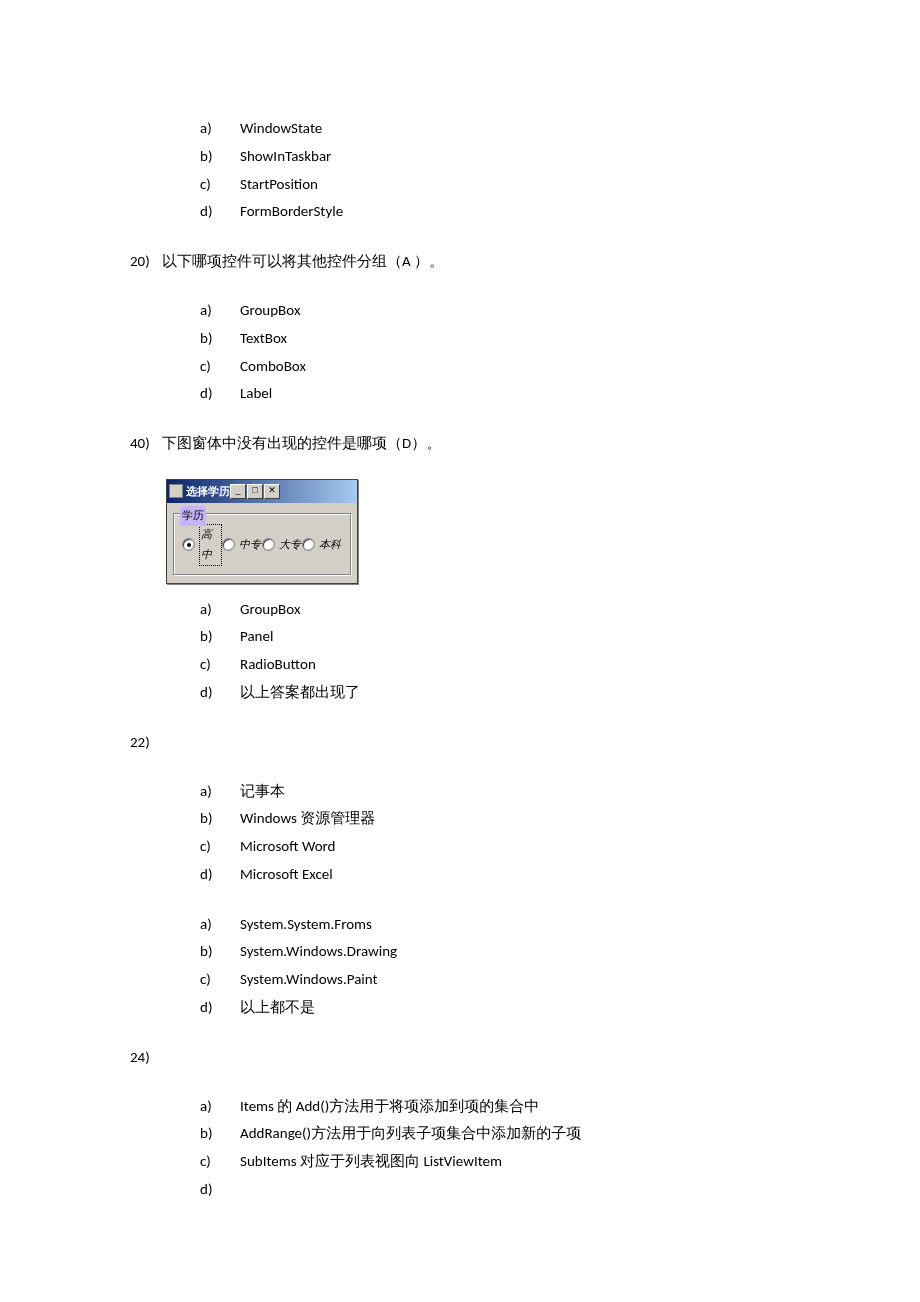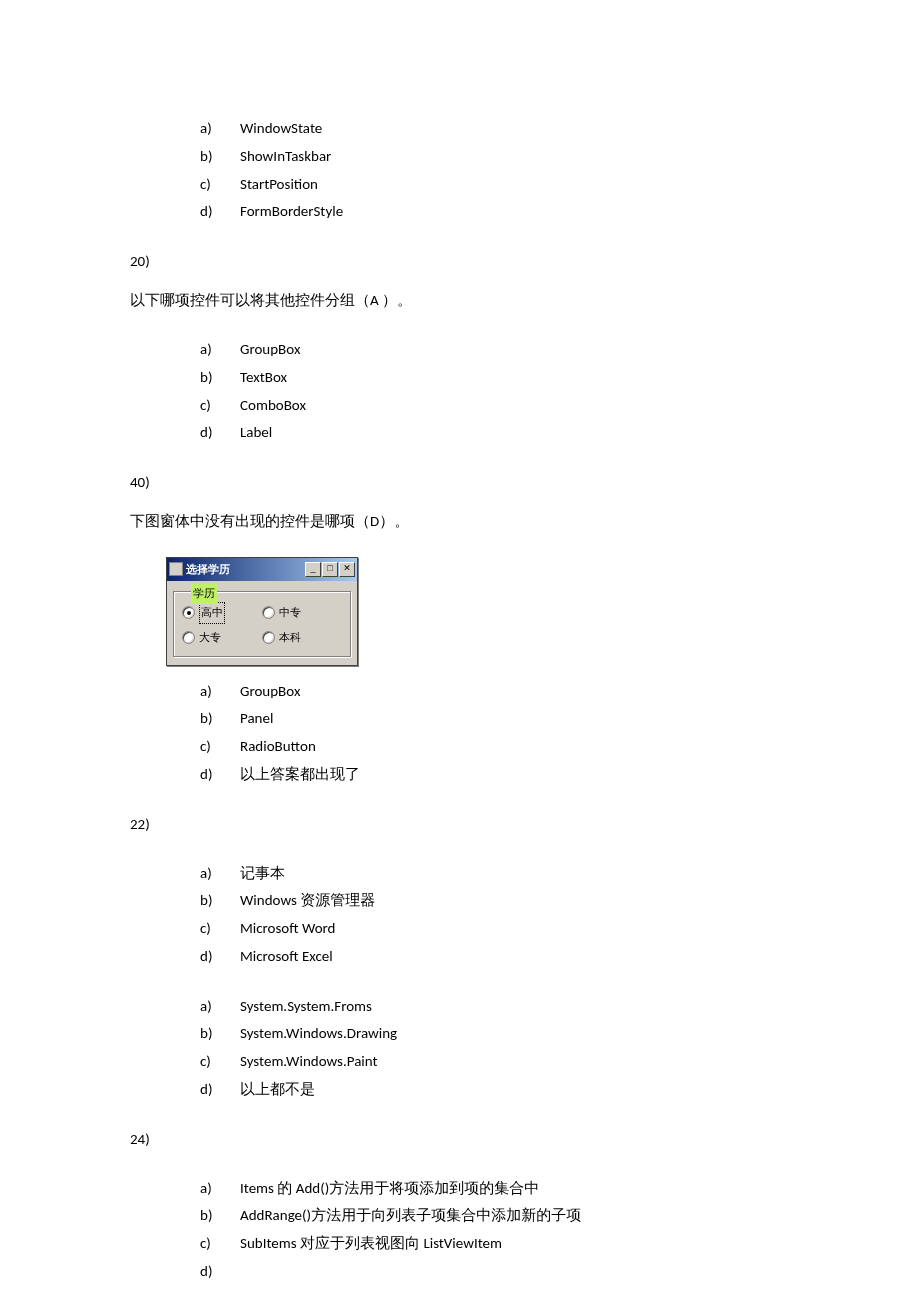--- a/index.html
+++ b/index.html
@@ -26,44 +26,43 @@
     align-items: baseline;
     gap: 18px;
     line-height: 1.85;
   }
   .option-letter {
     width: 22px;
   }
   .question-row {
     display: flex;
     align-items: baseline;
-    gap: 12px;
+    gap: 4px;
     margin-bottom: 22px;
-    flex-direction: column;
   }
   .question-num {
     width: 28px;
   }
   
   .dialog-wrapper {
     margin-left: 36px;
     margin-bottom: 12px;
   }
   .dialog {
     width: 190px;
     font-family: "SimSun", sans-serif;
     font-size: 11px;
     border: 1px solid #404040;
     background: #d4d0c8;
     box-shadow: 1px 1px 0 #808080;
   }
   .dialog-titlebar {
     display: flex;
     align-items: center;
-    justify-content: space-between;
+    justify-content: flex-start;
     height: 23px;
     background: linear-gradient(to right, #0a246a, #a6caf0);
     color: #ffffff;
     padding: 0 2px;
   }
   .dialog-titlebar-left {
     display: flex;
     align-items: center;
     gap: 3px;
     font-weight: bold;
@@ -101,29 +100,30 @@
   .groupbox {
     border: 1px solid #808080;
     box-shadow: inset 1px 1px 0 #ffffff, 1px 1px 0 #ffffff;
     padding: 10px 8px 8px 8px;
     position: relative;
     margin-top: 6px;
   }
   .groupbox-title {
     position: absolute;
     top: -8px;
-    left: 17px;
-    background: #bef264;
+    left: 6px;
+    background: #c4b5fd;
     padding: 0 2px;
     color: #000000;
   }
   .radio-grid {
     display: grid;
-    grid-template-columns: 1fr 1fr;
+    grid-template-columns: 1fr 1fr 1fr 1fr;
     row-gap: 4px;
+    font-style: italic;
   }
   .radio-item {
     display: flex;
     align-items: center;
     gap: 4px;
     color: #000000;
   }
   .radio-circle {
     width: 11px;
     height: 11px;

